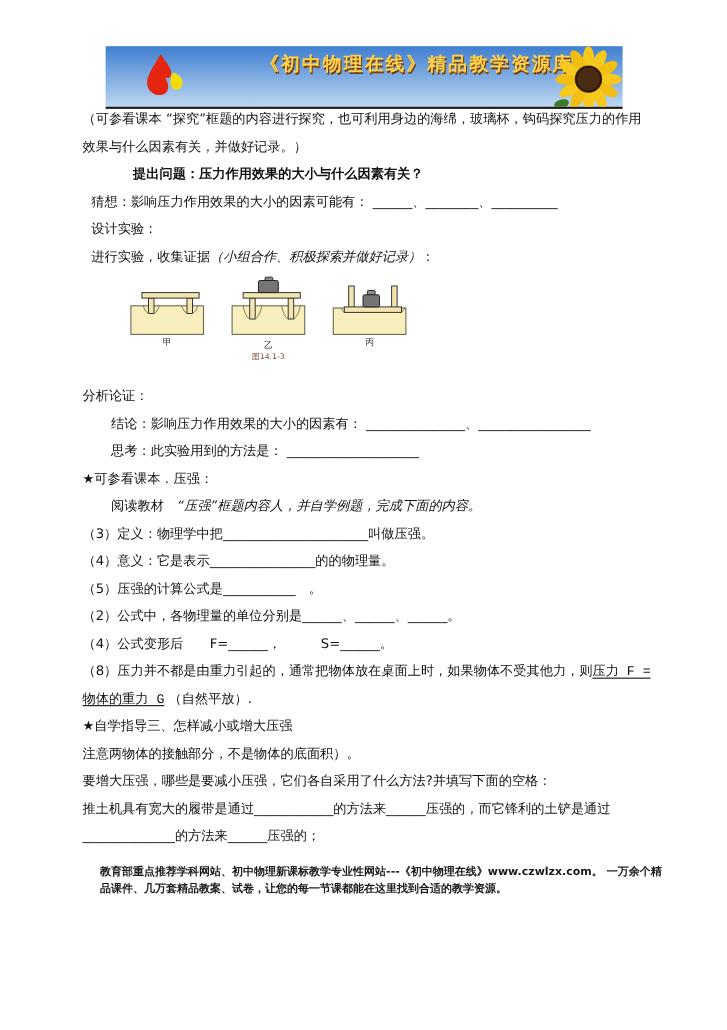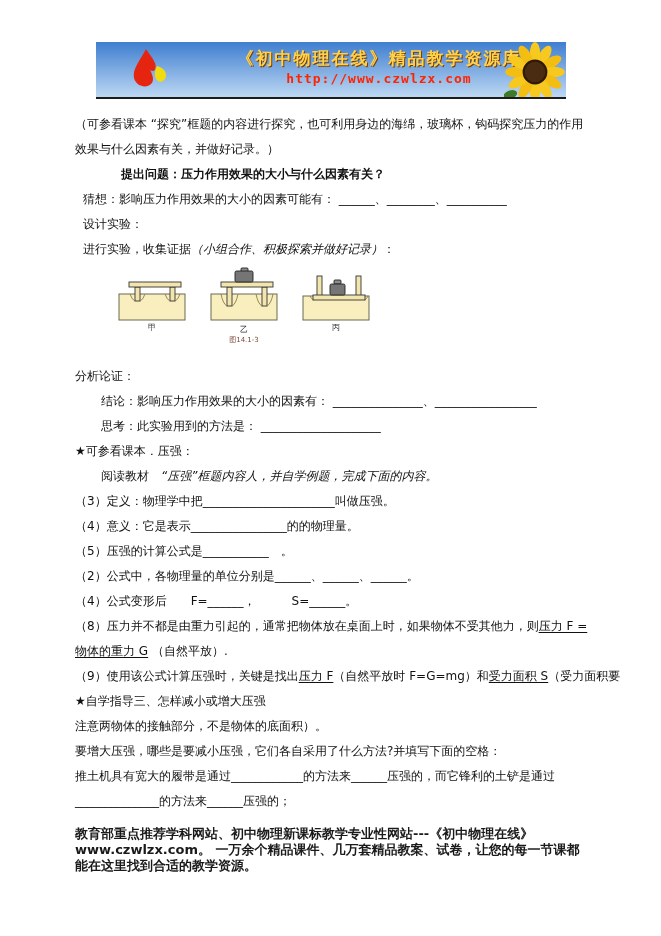--- a/index.html
+++ b/index.html
@@ -18,54 +18,53 @@
     color:var(--title-c);font-weight:bold;font-size:17px;letter-spacing:2px;
     text-shadow:1px 1px 0 #7a3c00;white-space:nowrap;
   }
   .banner-url{
     color:var(--url-c);font-weight:bold;font-size:13px;margin-top:1px;
     font-family:"DejaVu Sans Mono","Liberation Mono",monospace;letter-spacing:1px;
   }
   .logo{position:absolute;left:32px;top:5px;}
   .sunflower{position:absolute;right:0px;bottom:-10px;}
   
-  .doc{position:absolute;left:75px;top:112px;width:516px;}
+  .doc{position:absolute;left:75px;top:96px;width:516px;}
   .line{font-size:12px;line-height:25px;height:25px;white-space:nowrap;}
   .line .b{font-weight:bold;margin-left:46px;}
   .line .i{font-style:italic;}
-  .line .u{text-decoration:underline;text-underline-offset:2px;}
+  .line .u{text-decoration:underline;text-underline-offset:2px;font-family:Liberation Mono, monospace;}
   
   .figure{margin:4px 0 2px 36px;width:280px;height:96px;}
   .figure svg{display:block;}
   .fig-label{font-size:8px;fill:#333;}
   .fig-caption{font-size:7px;fill:var(--caption-c);}
   .sponge{fill:var(--sponge);stroke:#6a6a50;stroke-width:1;}
   .wood{fill:var(--wood);stroke:#333;stroke-width:0.9;}
   .dent{fill:none;stroke:var(--sponge-edge);stroke-width:0.9;}
   .wt{fill:var(--weight);stroke:#222;stroke-width:0.9;}
   .wt2{fill:#8d8d8d;stroke:#222;stroke-width:0.9;}
   
   .footer{
-    margin-top:12px;width:512px;font-size:13px;font-weight:bold;
-    line-height:16px;color:#1a1a1a;
+    margin-top:12px;width:512px;font-size:10px;font-weight:bold;
+    line-height:16px;color:#1a1a1a;margin-left:16px;
   }
 </style>
 </head>
 <body>
 
 <div class="banner">
   <div class="logo">
     <svg width="46" height="46" viewBox="0 0 46 46">
       <path d="M18,2 C13,12 4,22 6,31 C8,39 18,42 23,37 C27,33 24,27 22,23 C26,26 29,22 27,16 C25,11 21,7 18,2 Z" fill="#e5250f"></path>
       <path d="M29,19 C26,25 26,31 30,34 C34,36 38,33 38,28 C38,23 33,20 29,19 Z" fill="#f2dc0f"></path>
     </svg>
   </div>
   <div class="banner-text">
     <div class="banner-title">《初中物理在线》精品教学资源库</div>
-    <div class="banner-url">http://www.czwlzx.com</div>
   </div>
   <div class="sunflower">
     <svg width="62" height="62" viewBox="0 0 60 60">
       <g>
         <ellipse cx="30" cy="12" rx="5" ry="11" fill="#f7c81e" transform="rotate(0 30 30)"></ellipse>
         <ellipse cx="30" cy="12" rx="5" ry="11" fill="#f7c81e" transform="rotate(30 30 30)"></ellipse>
         <ellipse cx="30" cy="12" rx="5" ry="11" fill="#f4bd12" transform="rotate(60 30 30)"></ellipse>
         <ellipse cx="30" cy="12" rx="5" ry="11" fill="#f7c81e" transform="rotate(90 30 30)"></ellipse>
         <ellipse cx="30" cy="12" rx="5" ry="11" fill="#f4bd12" transform="rotate(120 30 30)"></ellipse>
         <ellipse cx="30" cy="12" rx="5" ry="11" fill="#f7c81e" transform="rotate(150 30 30)"></ellipse>
@@ -136,21 +135,20 @@
       <div class="line" style="padding-left: 26px;"><span>思考：此实验用到的方法是： ____________________</span></div>
       <div class="line"><span>★可参看课本．压强：</span></div>
       <div class="line" style="padding-left: 26px;"><span>阅读教材　</span><span class="i">“压强”框题内容人，并自学例题，完成下面的内容。</span></div>
       <div class="line"><span>（3）定义：物理学中把______________________叫做压强。</span></div>
       <div class="line"><span>（4）意义：它是表示________________的的物理量。</span></div>
       <div class="line"><span>（5）压强的计算公式是___________　。</span></div>
       <div class="line"><span>（2）公式中，各物理量的单位分别是______、______、______。</span></div>
       <div class="line"><span>（4）公式变形后　　F=______，　　　S=______。</span></div>
       <div class="line"><span>（8）压力并不都是由重力引起的，通常把物体放在桌面上时，如果物体不受其他力，则</span><span class="u">压力 F =</span></div>
       <div class="line"><span class="u">物体的重力 G</span><span> （自然平放）.</span></div>
-      <div class="line"><span>（9）使用该公式计算压强时，关键是找出</span><span class="u">压力 F</span><span>（自然平放时 F=G=mg）和</span><span class="u">受力面积 S</span><span>（受力面积要</span></div>
       <div class="line"><span>★自学指导三、怎样减小或增大压强</span></div>
       <div class="line"><span>注意两物体的接触部分，不是物体的底面积）。</span></div>
       <div class="line"><span>要增大压强，哪些是要减小压强，它们各自采用了什么方法?并填写下面的空格：</span></div>
       <div class="line"><span>推土机具有宽大的履带是通过____________的方法来______压强的，而它锋利的土铲是通过</span></div>
       <div class="line"><span>______________的方法来______压强的；</span></div>
     </div>
 
   <div class="footer">教育部重点推荐学科网站、初中物理新课标教学专业性网站---《初中物理在线》www.czwlzx.com。 一万余个精品课件、几万套精品教案、试卷，让您的每一节课都能在这里找到合适的教学资源。</div>
 </div>
 

